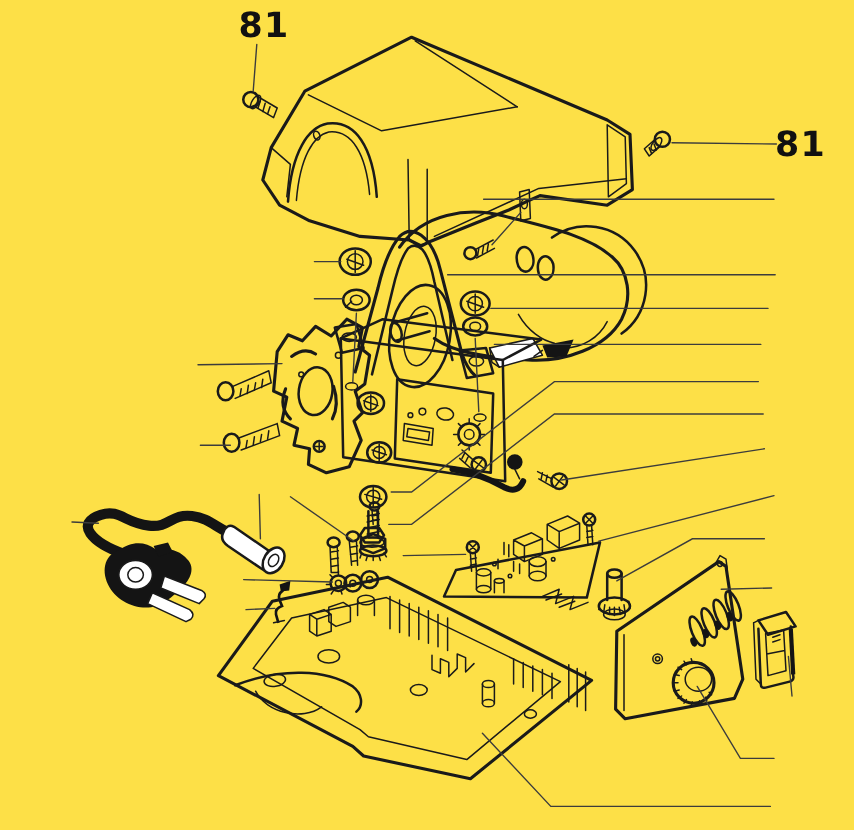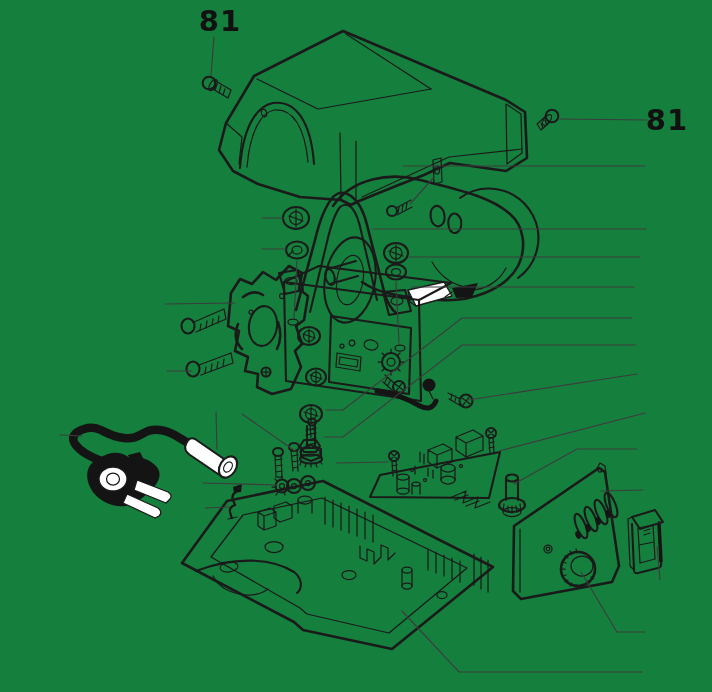--- a/index.html
+++ b/index.html
@@ -1,16 +1,16 @@
 <!DOCTYPE html>
 <html><head>
 <meta charset="utf-8">
 <style>
   html,body{margin:0;padding:0;background:#fff;}
-  #stage{position:relative;width:712px;height:692px;background:#15803d;overflow:hidden;
+  #stage{position:relative;width:712px;height:692px;background:#fde047;overflow:hidden;
          font-family:"DejaVu Sans","Liberation Sans",sans-serif;}
   svg{position:absolute;left:0;top:0;}
   svg *{vector-effect:none;}
   .p{fill:none;stroke:#1a1a1a;stroke-width:2.1;stroke-linecap:round;stroke-linejoin:round;}
   .p2{fill:none;stroke:#1a1a1a;stroke-width:2.6;stroke-linecap:round;stroke-linejoin:round;}
   .t{fill:none;stroke:#1a1a1a;stroke-width:1.25;stroke-linecap:round;stroke-linejoin:round;}
   .ld{fill:none;stroke:#3c3c3c;stroke-width:1.15;stroke-linecap:round;}
   .blk{fill:#141414;stroke:none;}
   .wf{fill:#ffffff;stroke:#1a1a1a;stroke-width:2.1;stroke-linejoin:round;}
   .wt{fill:#ffffff;stroke:#1a1a1a;stroke-width:1.3;stroke-linejoin:round;}

